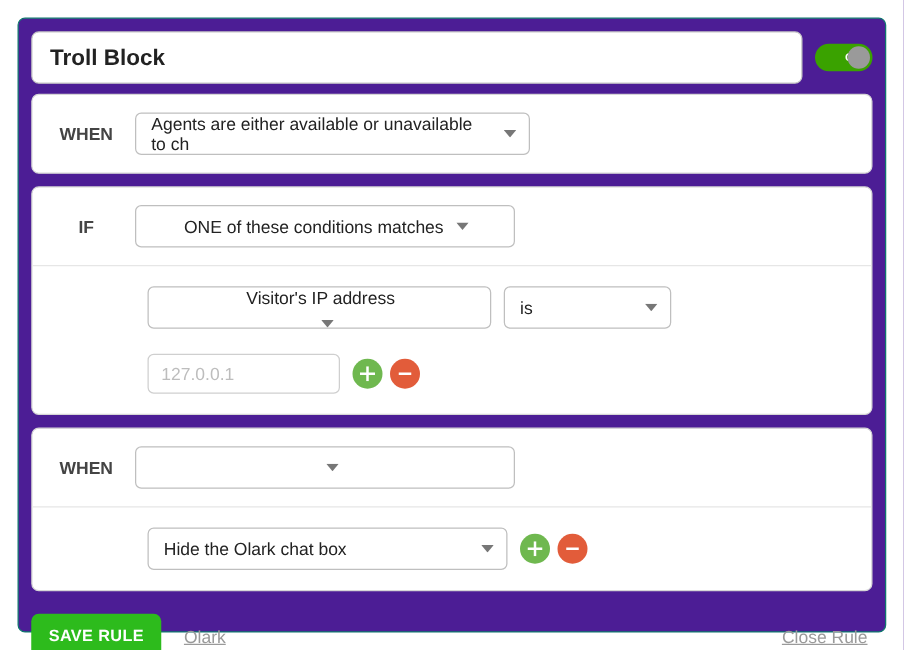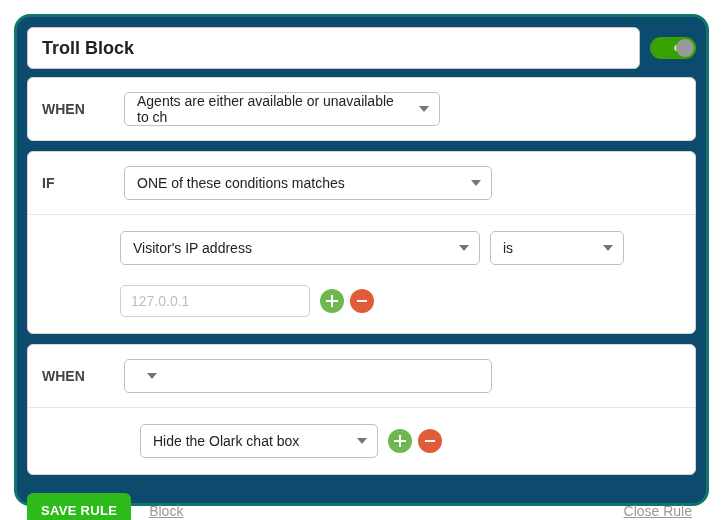--- a/index.html
+++ b/index.html
@@ -7,23 +7,23 @@
   body {
     font-family: "Helvetica Neue", Arial, sans-serif;
     background: #fff;
     width: 723px;
     height: 520px;
     overflow: hidden;
   }
   .panel {
     position: absolute;
     left: 14px; right: 14px; top: 14px; bottom: 14px;
-    background: #0c4a6e;
-    border: 3px solid #0f766e;
-    border-radius: 16px;
+    background: #4c1d95;
+    border: 1px solid #0f766e;
+    border-radius: 6px;
   }
   .header {
     display: flex;
     align-items: center;
     gap: 10px;
     padding: 10px 10px 8px 10px;
   }
   .rule-name-input {
     flex: 1;
     height: 42px;
@@ -68,22 +68,22 @@
   }
   .row.sub {
     border-top: 1px solid #e6e6e6;
     padding-top: 16px;
     padding-bottom: 16px;
     flex-wrap: wrap;
     gap: 10px;
   }
   .clause-label {
     width: 58px;
-    text-align: left;
-    margin-right: 24px;
+    text-align: center;
+    margin-right: 10px;
     font-size: 14px;
     font-weight: 700;
     color: #444;
   }
   .spacer-left { width: 68px; flex: 0 0 68px; }
 
   .select {
     display: inline-flex;
     align-items: center;
     justify-content: space-between;
@@ -96,23 +96,23 @@
     color: #222;
     cursor: pointer;
   }
   .select .caret {
     margin-left: 10px;
     display: inline-flex;
   }
   .caret svg { display: block; }
 
   .w-360 { width: 316px; }
-  .w-350 { width: 368px; }
-  .w-300 { width: 360px; }
-  .w-238 { width: 238px; margin-left: 20px; }
+  .w-350 { width: 304px; justify-content: center; }
+  .w-300 { width: 275px; flex-direction: column; }
+  .w-238 { width: 288px; }
   .w-150 { width: 134px; }
 
   .text-input {
     height: 32px;
     border: 1px solid #cfcfcf;
     border-radius: 5px;
     padding: 0 10px;
     font-size: 14px;
     color: #222;
   }
@@ -214,21 +214,21 @@
       <div class="select w-150">
         <span>is</span>
         <span class="caret">
           <svg width="10" height="6" viewBox="0 0 10 6">
               <path d="M0 0 L5 6 L10 0 Z" fill="#777"></path>
             </svg>
         </span>
       </div>
       <div style="flex-basis:100%; height:0;"></div>
       <div class="spacer-left"></div>
-      <input class="text-input" style="width: 190px;" placeholder="127.0.0.1">
+      <input class="text-input" style="width: 154px;" placeholder="127.0.0.1">
       <div class="group-inline">
         <span class="icon-btn add">
           <svg width="12" height="12" viewBox="0 0 12 12">
               <path d="M5 0h2v5h5v2H7v5H5V7H0V5h5z" fill="#fff"></path>
             </svg>
         </span>
         <span class="icon-btn remove">
           <svg width="12" height="12" viewBox="0 0 12 12">
               <rect x="1" y="5" width="10" height="2" fill="#fff"></rect>
             </svg>
@@ -268,18 +268,18 @@
           <svg width="12" height="12" viewBox="0 0 12 12">
               <rect x="1" y="5" width="10" height="2" fill="#fff"></rect>
             </svg>
         </span>
       </div>
     </div>
   </div>
 
   <div class="footer">
     <button class="save-button">SAVE RULE</button>
-    <span class="link close-link">Block</span>
+    <span class="link close-link">Olark</span>
     <span class="footer-spacer"></span>
     <span class="link">Close Rule</span>
   </div>
 
 </div>
 
 </body></html>

